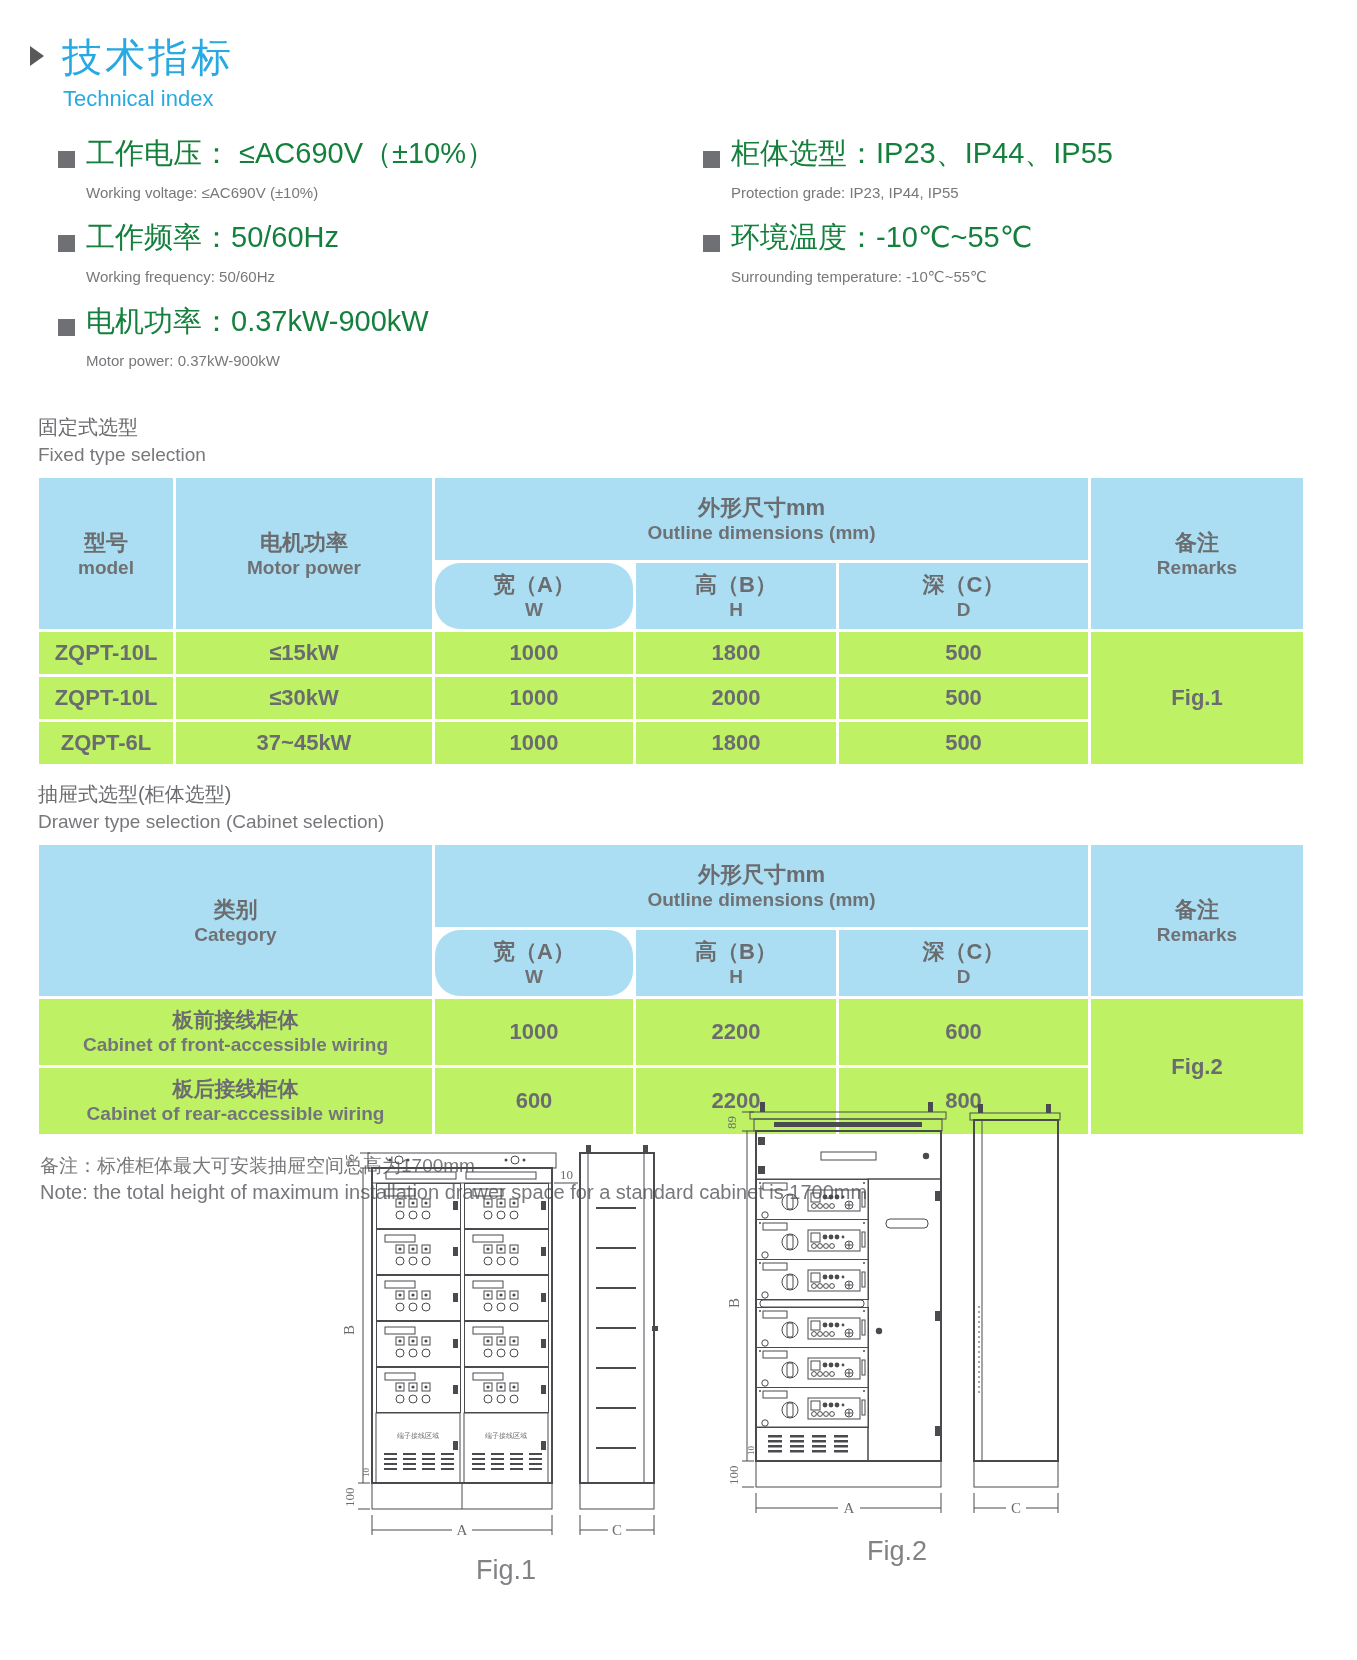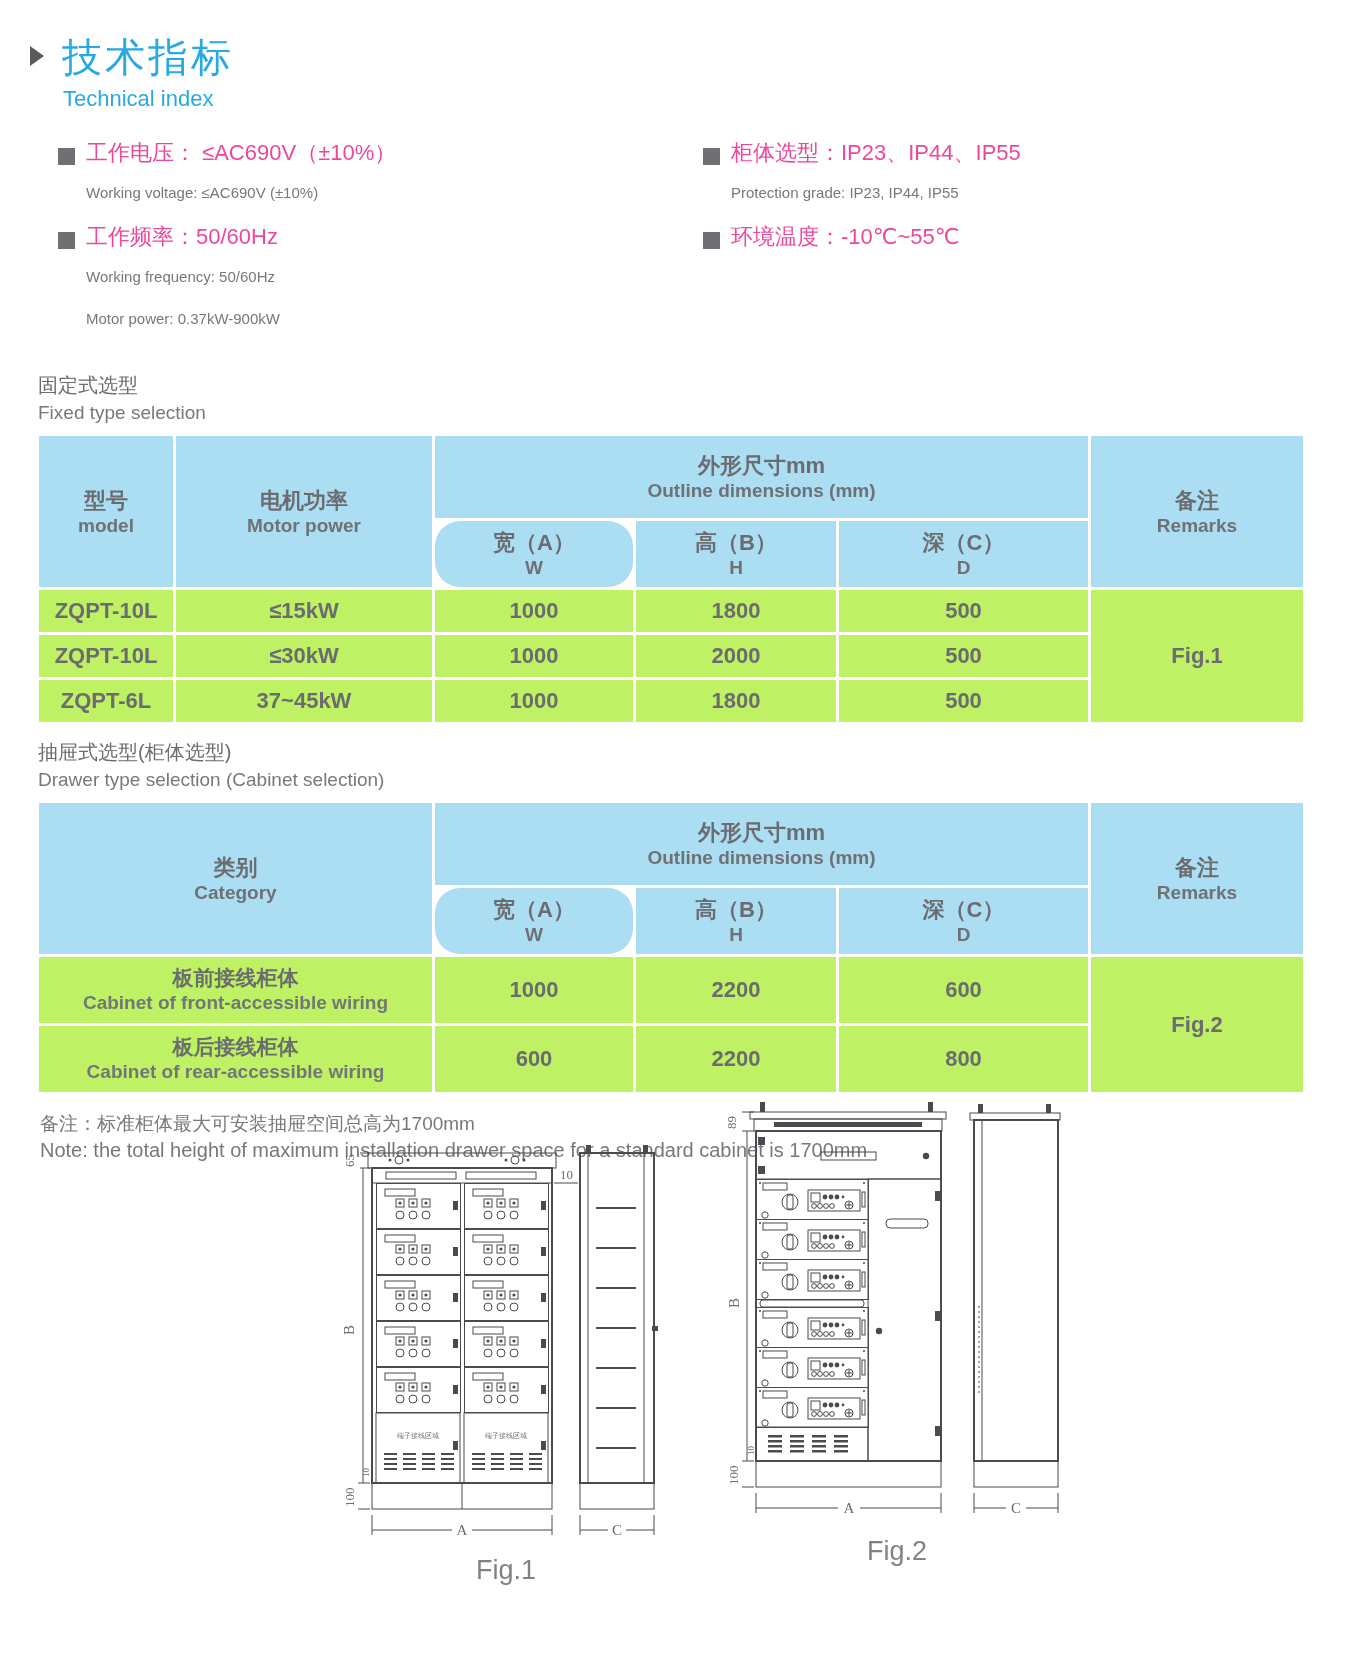--- a/index.html
+++ b/index.html
@@ -20,21 +20,21 @@
     border-top:10px solid transparent;
     border-bottom:10px solid transparent;
   }
   .hdr .t-zh{margin-left:32px;font-size:40px;letter-spacing:3px;color:#29a9e1;line-height:46px;}
   .hdr .t-en{margin-left:33px;font-size:22px;color:#29a9e1;margin-top:6px;}
   
   .specs{display:flex;margin:26px 0 0 58px;}
   .specs .colL{width:645px;}
   .specs .colR{flex:1;}
   .spec-item{margin-bottom:12px;}
-  .spec-zh{display:flex;align-items:center;font-size:22px;color:#ec4899;line-height:30px;}
+  .spec-zh{display:flex;align-items:flex-end;font-size:29px;color:#15803d;line-height:30px;}
   .bullet{flex:0 0 auto;width:17px;height:17px;background:#6e7073;margin:6px 11px 0 0;}
   .spec-en{margin:12px 0 16px 28px;font-size:15px;color:#77787b;line-height:26px;}
   .see-table{margin-top:24px;}
   
   .sec{margin:24px 0 0 38px;}
   .sec .s-zh{font-size:20px;color:#6b6c6f;line-height:26px;}
   .sec .s-en{font-size:19px;color:#77787b;line-height:25px;margin-top:2px;}
   
   table.spec{
     margin:8px 0 0 36px;
@@ -94,36 +94,41 @@
         <div class="spec-en">Working voltage: ≤AC690V (±10%)</div>
       </div>
       <div class="spec-item">
         <div class="spec-zh">
             <span class="bullet"></span>
             <span>工作频率：50/60Hz</span>
           </div>
         <div class="spec-en">Working frequency: 50/60Hz</div>
       </div>
       <div class="spec-item">
+        <div class="spec-zh">
+            <span class="bullet"></span>
+            <span>电机功率：0.37kW-900kW</span>
+          </div>
         <div class="spec-en">Motor power: 0.37kW-900kW</div>
       </div>
     </div>
     <div class="colR">
       <div class="spec-item">
         <div class="spec-zh">
             <span class="bullet"></span>
             <span>柜体选型：IP23、IP44、IP55</span>
           </div>
         <div class="spec-en">Protection grade: IP23, IP44, IP55</div>
       </div>
       <div class="spec-item">
         <div class="spec-zh">
             <span class="bullet"></span>
             <span>环境温度：-10℃~55℃</span>
           </div>
+        <div class="spec-en">Surrounding temperature: -10℃~55℃</div>
       </div>
     </div>
   </div>
 
   <div class="sec">
     <div class="s-zh">固定式选型</div>
     <div class="s-en">Fixed type selection</div>
   </div>
 
   <table class="spec">

